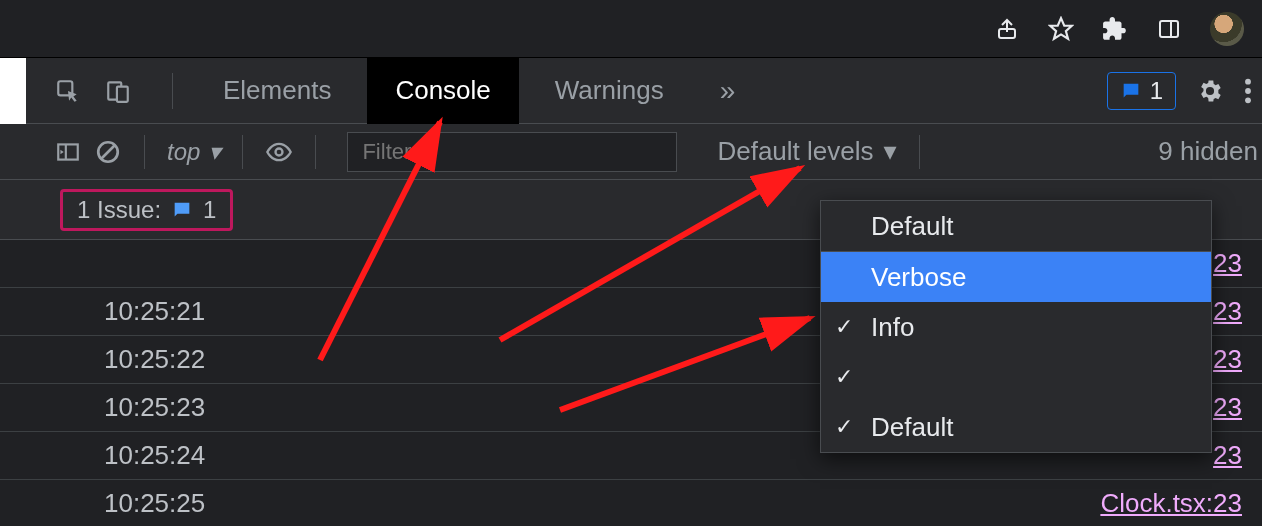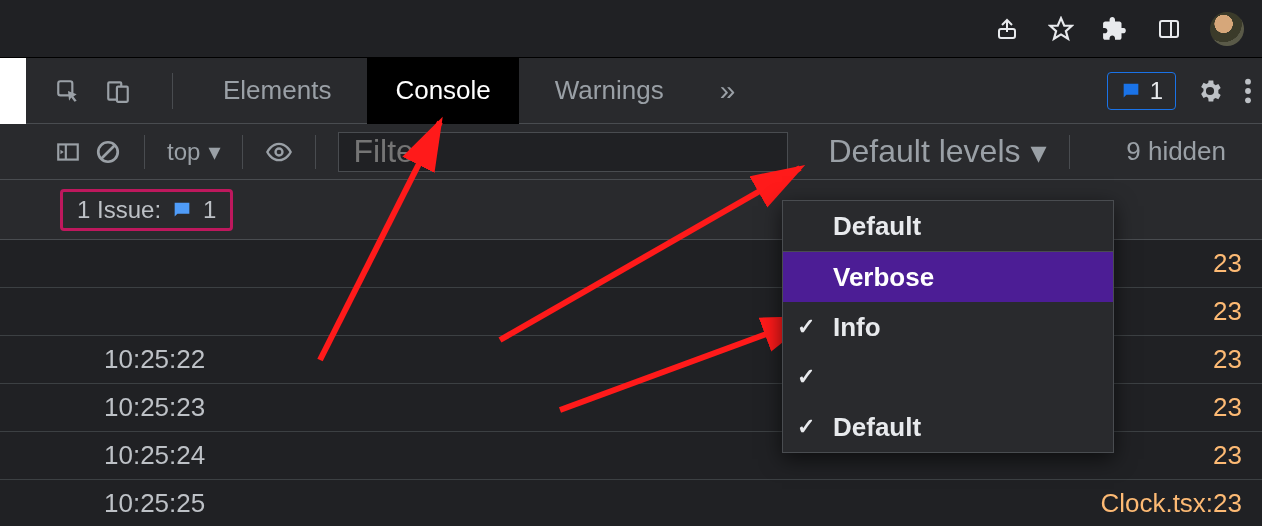--- a/index.html
+++ b/index.html
@@ -46,33 +46,33 @@
     height: 56px;
     display:flex;
     align-items:center;
     padding-left:54px;
     background:#292a2d;
     border-bottom:1px solid #494c50;
     gap:12px;
   }
   .ct-icon { width:28px; height:28px; display:flex; align-items:center; justify-content:center; color:#9aa0a6; }
   .ct-sep { width:1px; height:34px; background:#494c50; margin:0 10px; }
-  .context-dropdown { color:#9aa0a6; font-size:24px; display:flex; align-items:flex-end; gap:8px; cursor:pointer; }
+  .context-dropdown { color:#9aa0a6; font-size:24px; display:flex; align-items:flex-end; gap:8px; cursor:pointer;font-style:italic; }
   .filter-input {
     flex: 0 0 330px;
     height:40px;
     background:#202124;
     border:1px solid #494c50;
     color:#9aa0a6;
-    font-size:32px;
+    font-size:22px;
     padding:0 14px;
-    margin-left:0;
-  }
-  .levels-dropdown { color:#9aa0a6; font-size:32px; display:flex; align-items:flex-start; gap:10px; cursor:pointer; margin-left:28px; }
-  .hidden-count { margin-left:auto; color:#9aa0a6; font-size:26px; padding-right:36px; display:flex; align-items:center; gap:14px; }
+    margin-left:9px;
+  }
+  .levels-dropdown { color:#9aa0a6; font-size:26px; display:flex; align-items:flex-end; gap:10px; cursor:pointer; margin-left:28px; }
+  .hidden-count { margin-left:auto; color:#9aa0a6; font-size:26px; padding-right:4px; display:flex; align-items:center; gap:14px; }
 
   
   .issue-row {
     height:60px;
     display:flex;
     align-items:center;
     padding-left:60px;
     background:#292a2d;
     border-bottom:1px solid #494c50;
   }
@@ -94,46 +94,45 @@
     height:48px;
     display:flex;
     align-items:center;
     border-bottom:1px solid #3c4043;
     padding-left:104px;
     padding-right:20px;
     font-family:"Menlo","Consolas",monospace;
     font-size:26px;
     color:#bdc1c6;
   }
-  .msg-row .src { margin-left:auto; color:#fdba74; }
+  .msg-row .src { margin-left:auto; color:#f0abfc; text-decoration:underline; }
 
   
   .levels-popup {
     position:absolute;
     top:200px;
-    left:782px;
-    width:332px;
+    left:820px;
+    width:392px;
     background:#292a2d;
     border:1px solid #494c50;
     box-shadow:0 6px 20px rgba(0,0,0,0.6);
     z-index:50;
-    font-weight:bold;
   }
   .lvl-item {
     height:50px;
     display:flex;
     align-items:center;
     padding-left:50px;
     font-size:26px;
     color:#e8eaed;
     cursor:pointer;
     position:relative;
   }
   .lvl-item .check { position:absolute; left:14px; color:#e8eaed; font-size:22px; }
-  .lvl-item.highlight { background:#4c1d95; color:#fff; }
+  .lvl-item.highlight { background:#3b82f6; color:#fff; }
   .lvl-divider { height:1px; background:#494c50; }
 
   
   .arrow { position:absolute; z-index:40; pointer-events:none; }
 
   svg { display:block; }
 </style>
 </head>
 <body>
 
@@ -255,20 +254,21 @@
     </span>
     <span>1</span>
   </div>
 </div>
 
 <div class="messages">
   <div class="msg-row">
     <span class="src">23</span>
   </div>
   <div class="msg-row">
+    <span>10:25:21</span>
     <span class="src">23</span>
   </div>
   <div class="msg-row">
     <span>10:25:22</span>
     <span class="src">23</span>
   </div>
   <div class="msg-row">
     <span>10:25:23</span>
     <span class="src">23</span>
   </div>

